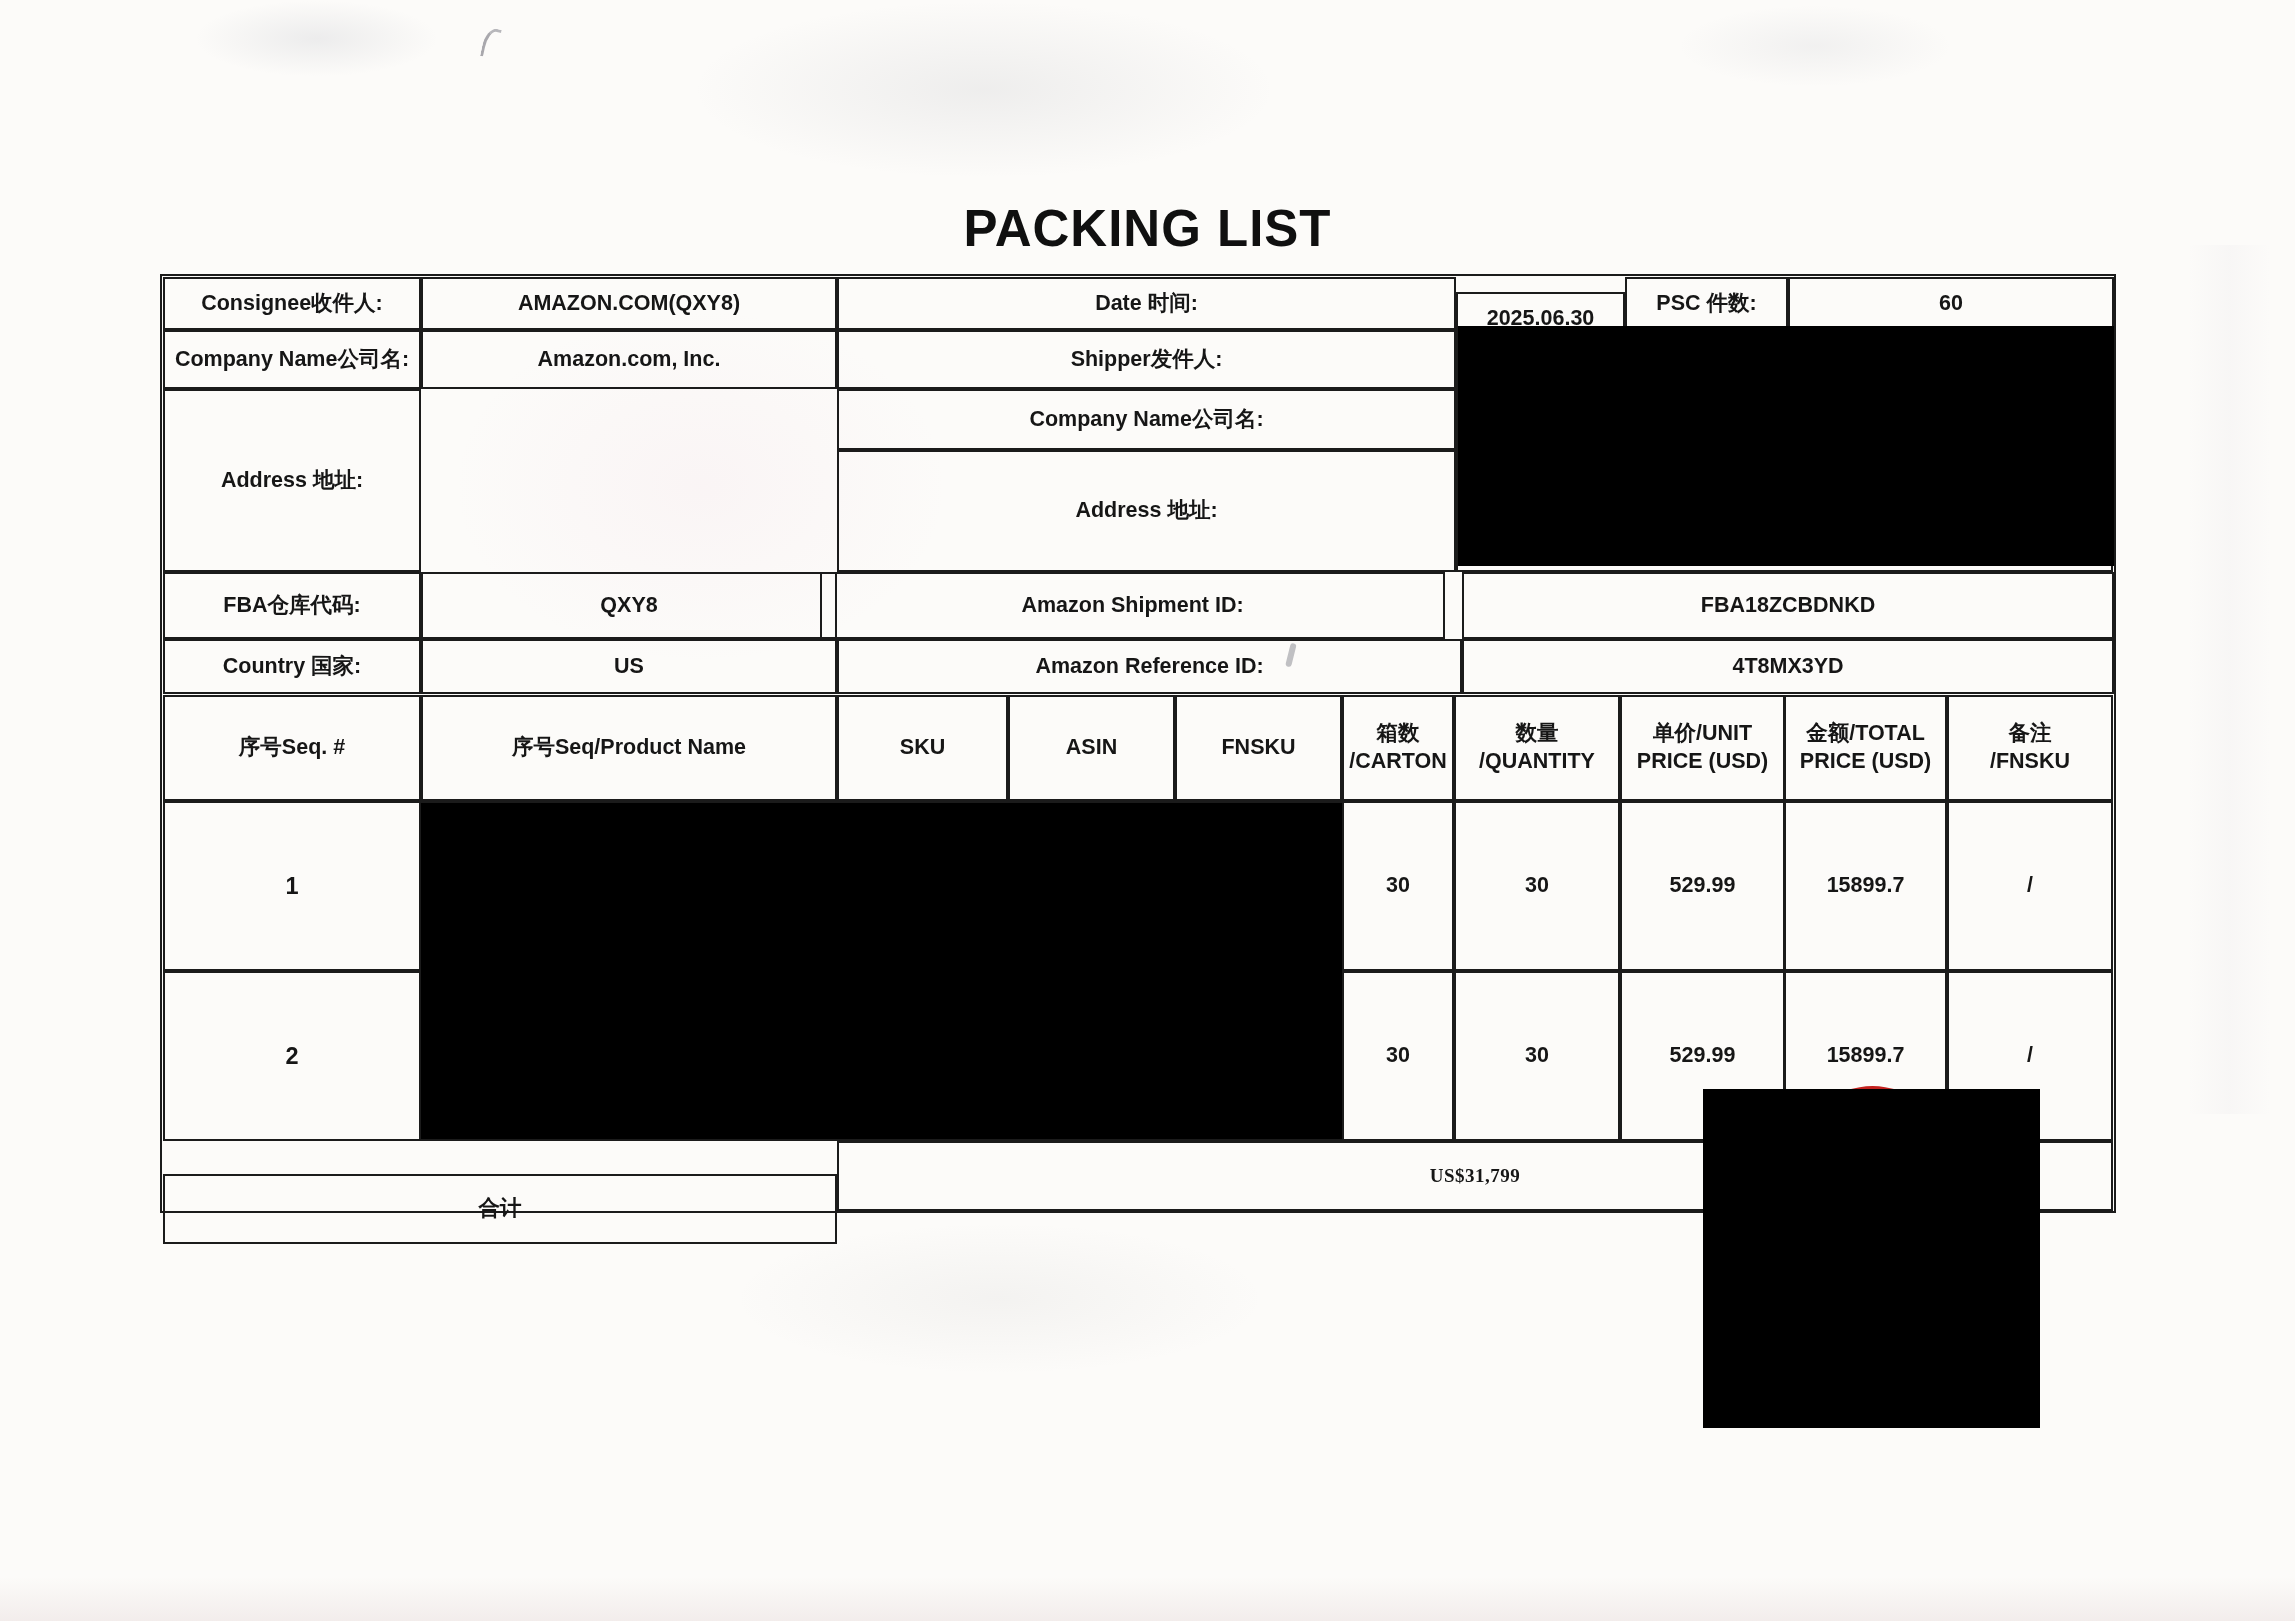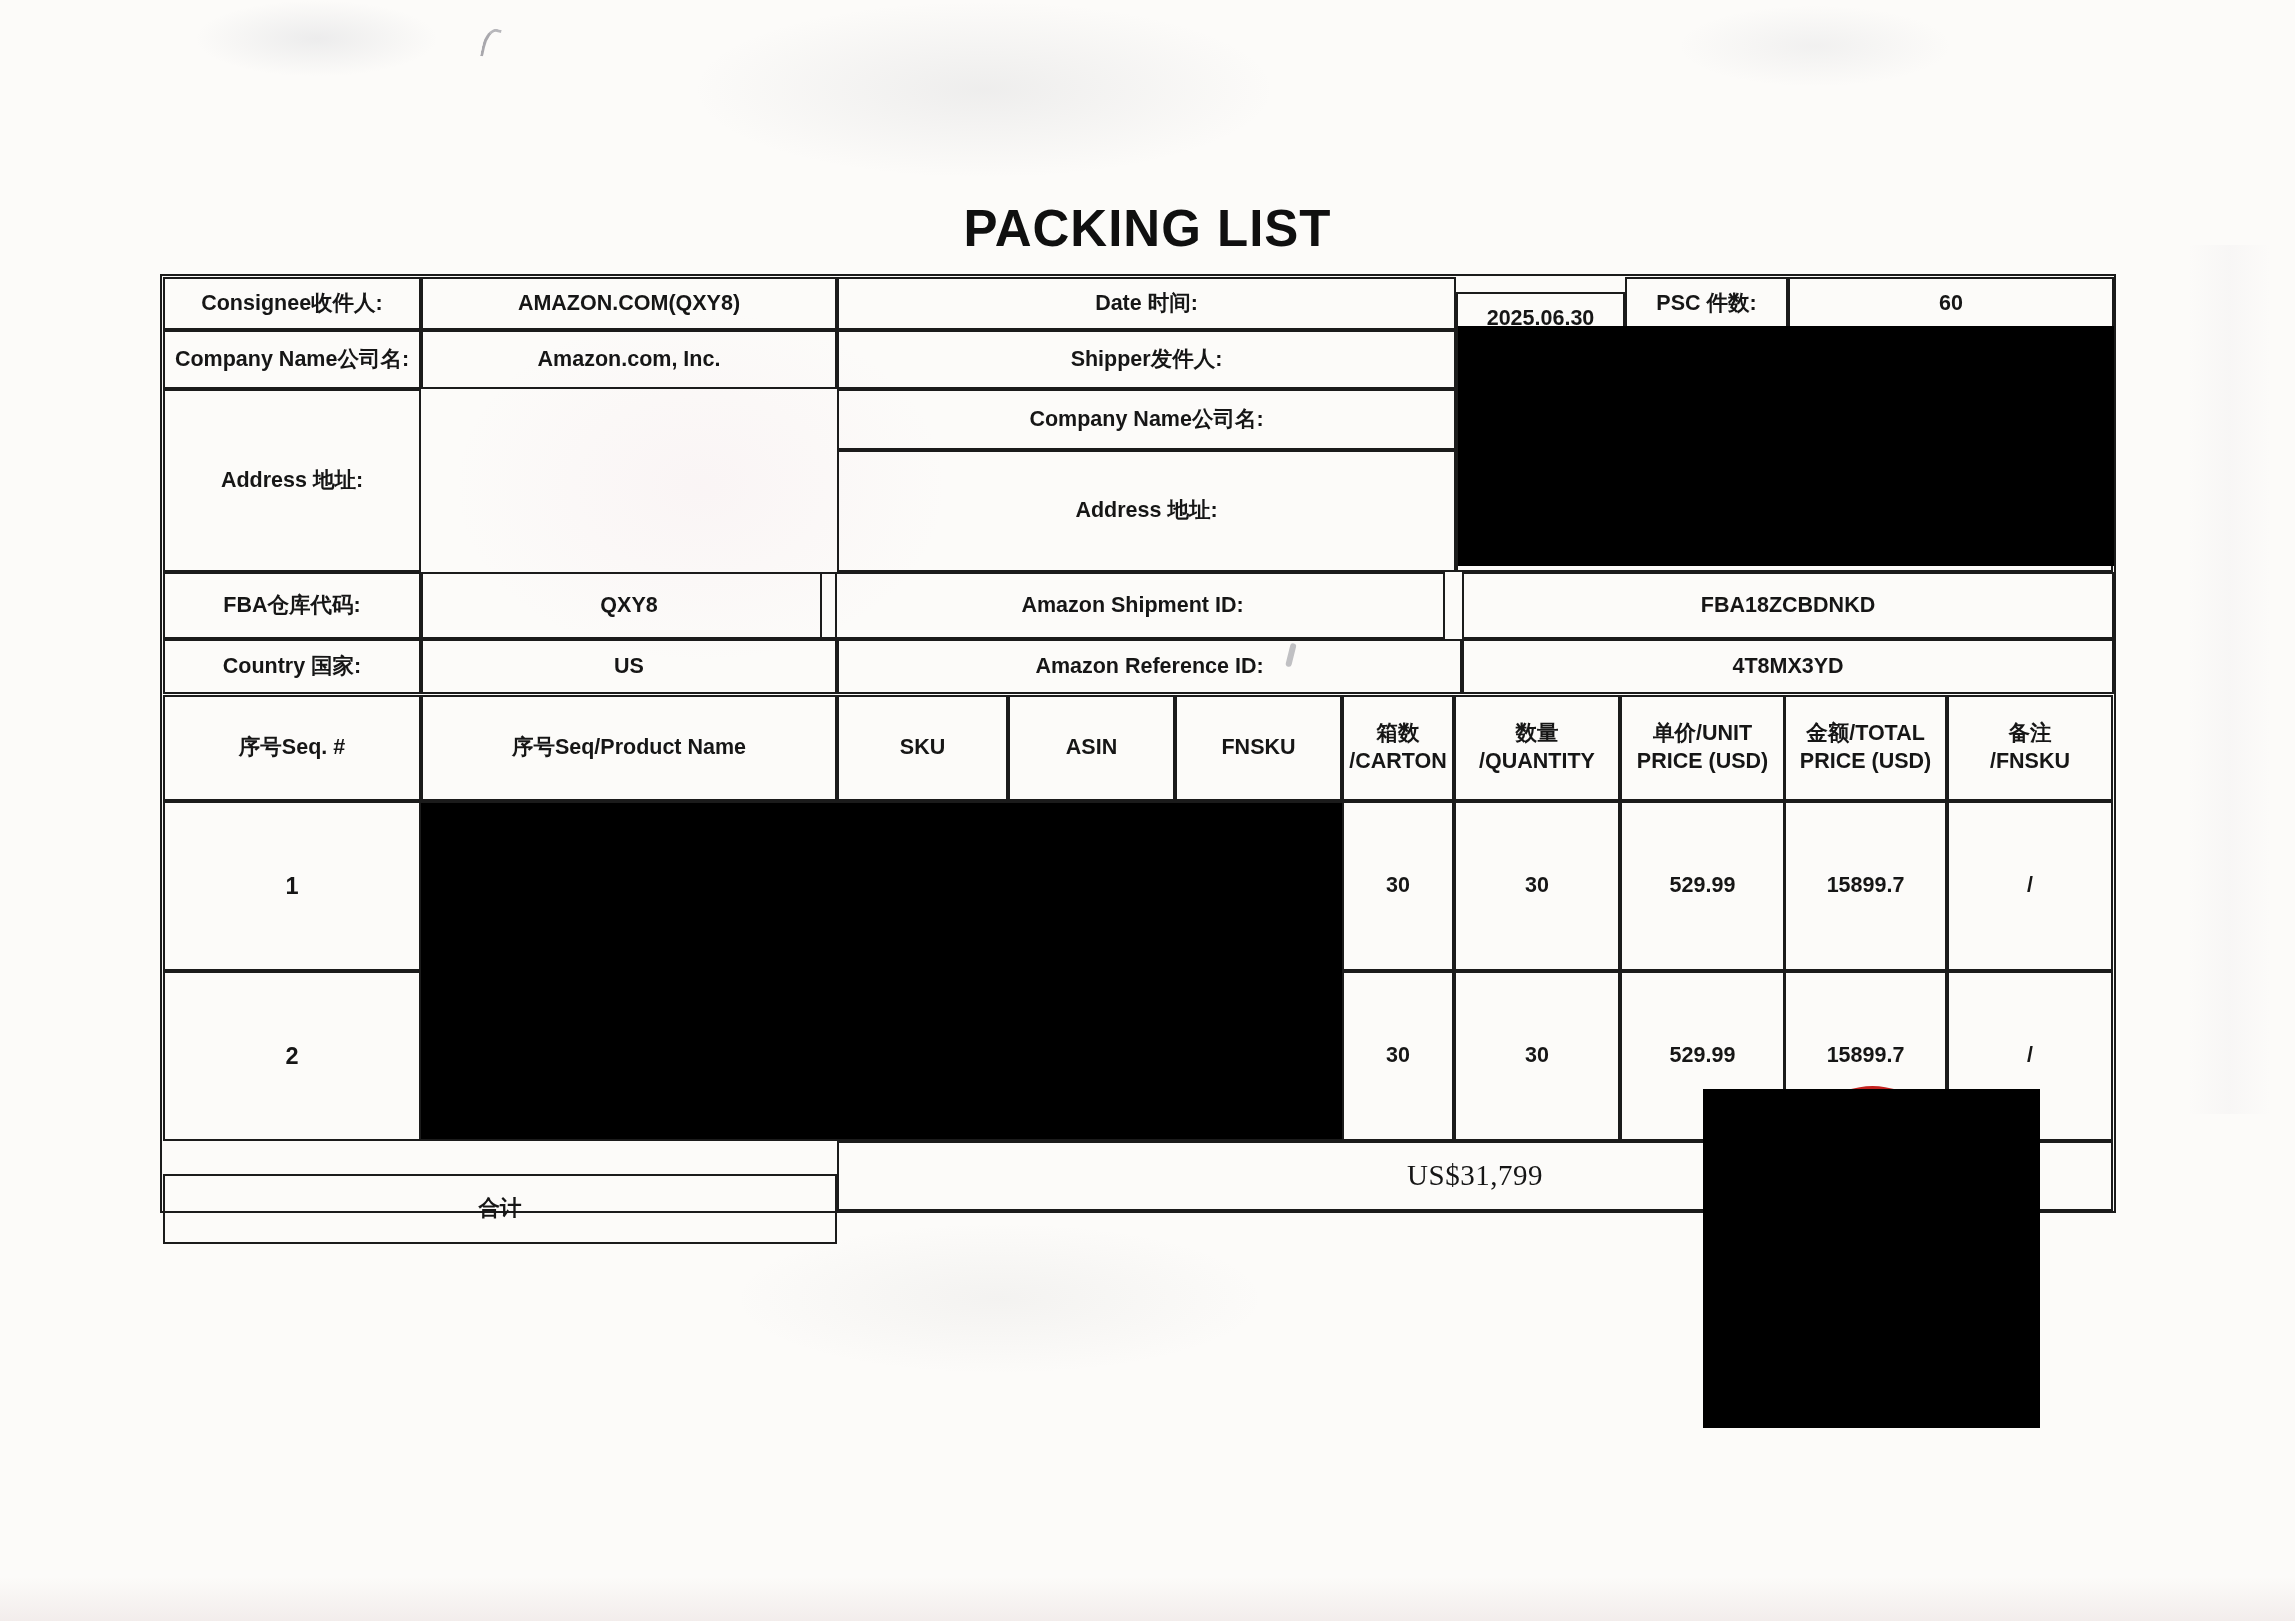--- a/index.html
+++ b/index.html
@@ -38,22 +38,22 @@
     justify-content: center;
     text-align: center;
     font-size: 21.5px;
     font-weight: 700;
     line-height: 1.3;
     z-index: 1;
   }
   .cell.seqnum { font-size: 23.5px; }
   .cell.serif {
     font-family: "Liberation Serif", "DejaVu Serif", serif;
-    font-weight: 400;
-    font-size: 29px;
+    font-weight: 700;
+    font-size: 19px;
     letter-spacing: 0.5px;
   }
   .redaction { position: absolute; background: #000000; z-index: 6; }
   .stamp {
     position: absolute;
     left: 1807px; top: 1086px;
     width: 131px; height: 121px;
     background: #c2201d;
     border-radius: 50%;
     z-index: 5;

